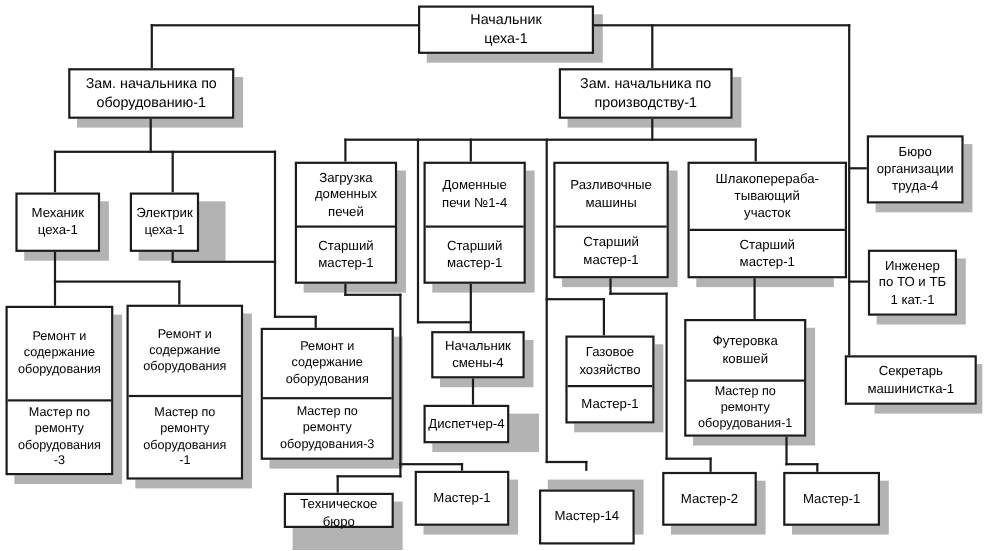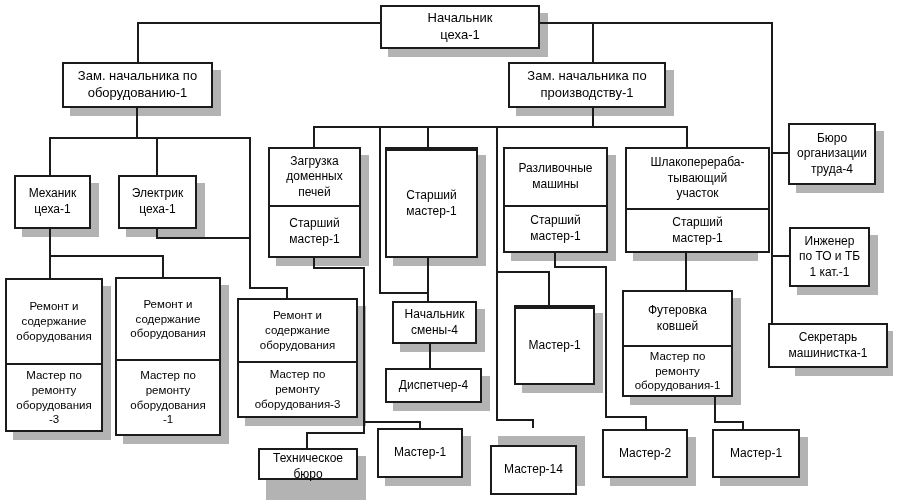--- a/index.html
+++ b/index.html
@@ -120,34 +120,36 @@
   <div class="box big" style="left:508px;top:62px;width:158px;height:46px">
     <div class="cell">Зам. начальника по
 производству-1</div>
   </div>
 
   <div class="box" style="left:14px;top:175px;width:77px;height:54px">
     <div class="cell">Механик
 цеха-1</div>
   </div>
 
-  <div class="box" style="left:118px;top:175px;width:79px;height:54px">
+  <div class="box" style="left:118px;top:175px;width:63px;height:54px">
     <div class="cell">Электрик
 цеха-1</div>
   </div>
 
   <div class="box" style="left:268px;top:147px;width:93px;height:111px">
     <div class="cell" style="flex:0 0 56px">Загрузка
 доменных
 печей</div>
     <div class="cell sub-sec">Старший
 мастер-1</div>
   </div>
 
   <div class="box" style="left:385px;top:147px;width:93px;height:111px">
+    <div class="cell" style="flex:0 0 56px">Доменные
+печи №1-4</div>
     <div class="cell sub-sec">Старший
 мастер-1</div>
   </div>
 
   <div class="box" style="left:503px;top:147px;width:105px;height:106px">
     <div class="cell" style="flex:0 0 56px">Разливочные
 машины</div>
     <div class="cell sub-sec">Старший
 мастер-1</div>
   </div>
@@ -204,25 +206,27 @@
     <div class="cell sub-sec">Мастер по
 ремонту
 оборудования-3</div>
   </div>
 
   <div class="box" style="left:392px;top:301px;width:85px;height:43px">
     <div class="cell">Начальник
 смены-4</div>
   </div>
 
-  <div class="box" style="left:385px;top:368px;width:97px;height:35px">
+  <div class="box" style="left:385px;top:368px;width:78px;height:35px">
     <div class="cell">Диспетчер-4</div>
   </div>
 
   <div class="box" style="left:514px;top:305px;width:81px;height:80px">
+    <div class="cell" style="flex:0 0 43px">Газовое
+хозяйство</div>
     <div class="cell sub-sec">Мастер-1</div>
   </div>
 
   <div class="box" style="left:622px;top:290px;width:111px;height:107px">
     <div class="cell" style="flex:0 0 53px">Футеровка
 ковшей</div>
     <div class="cell sub-sec small" style="font-size:11.5px">Мастер по
 ремонту
 оборудования-1</div>
   </div>

